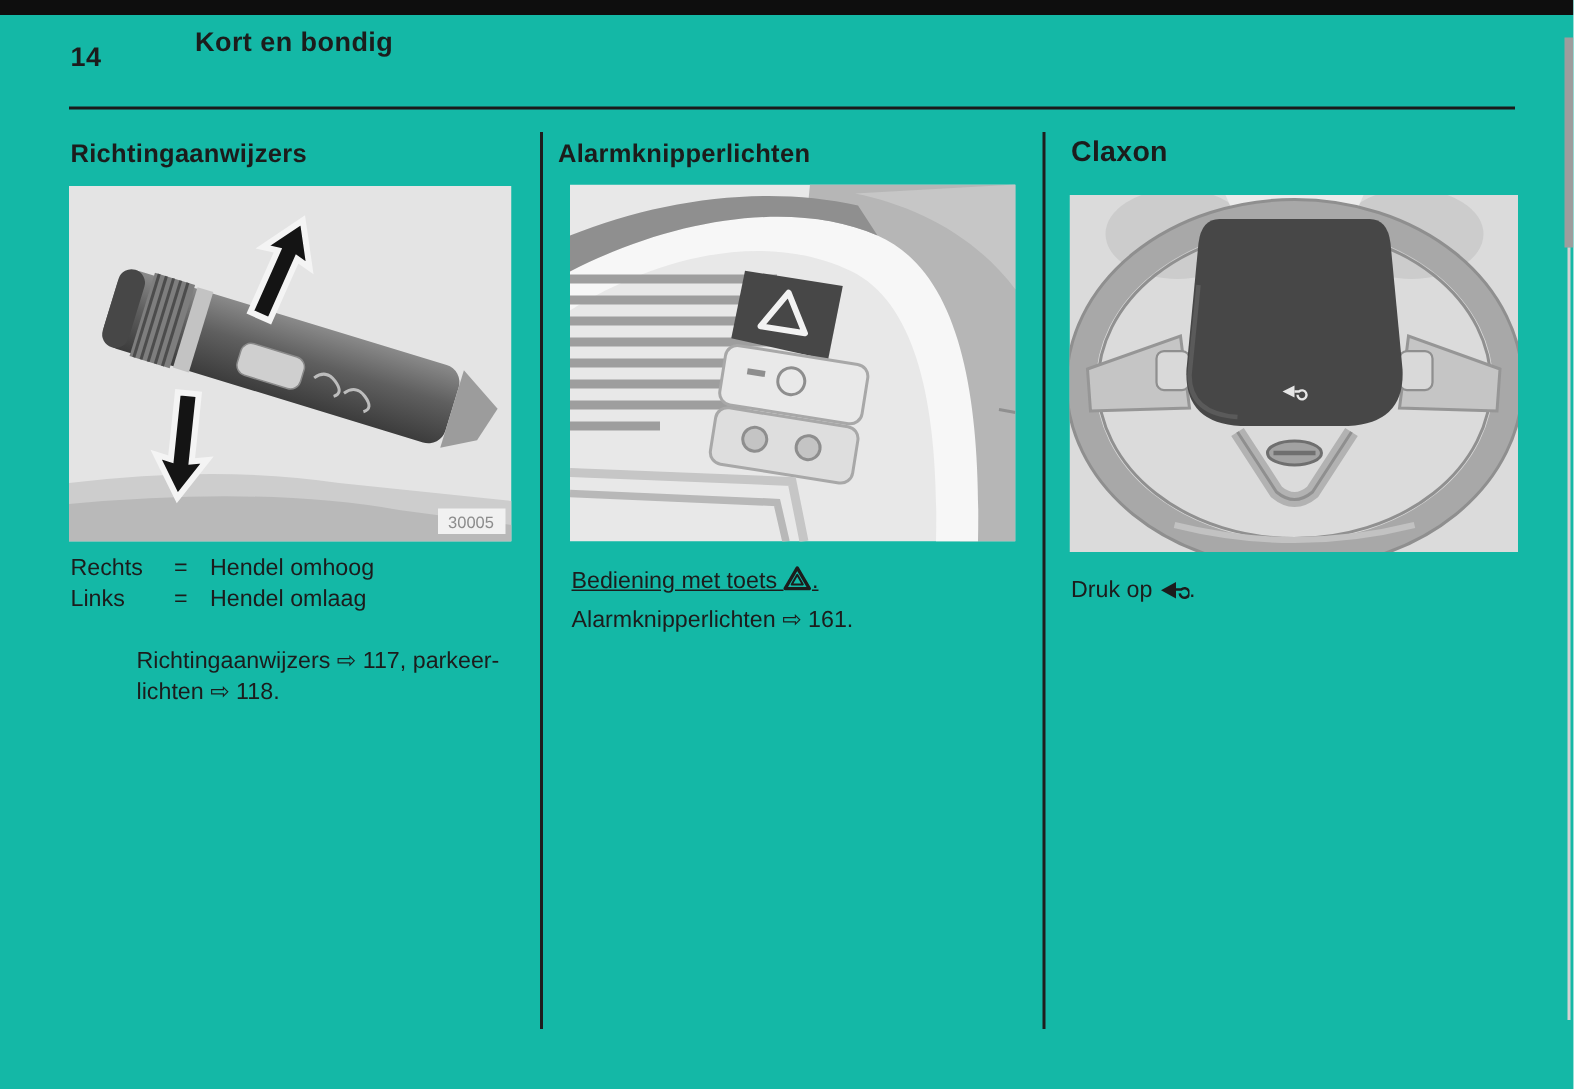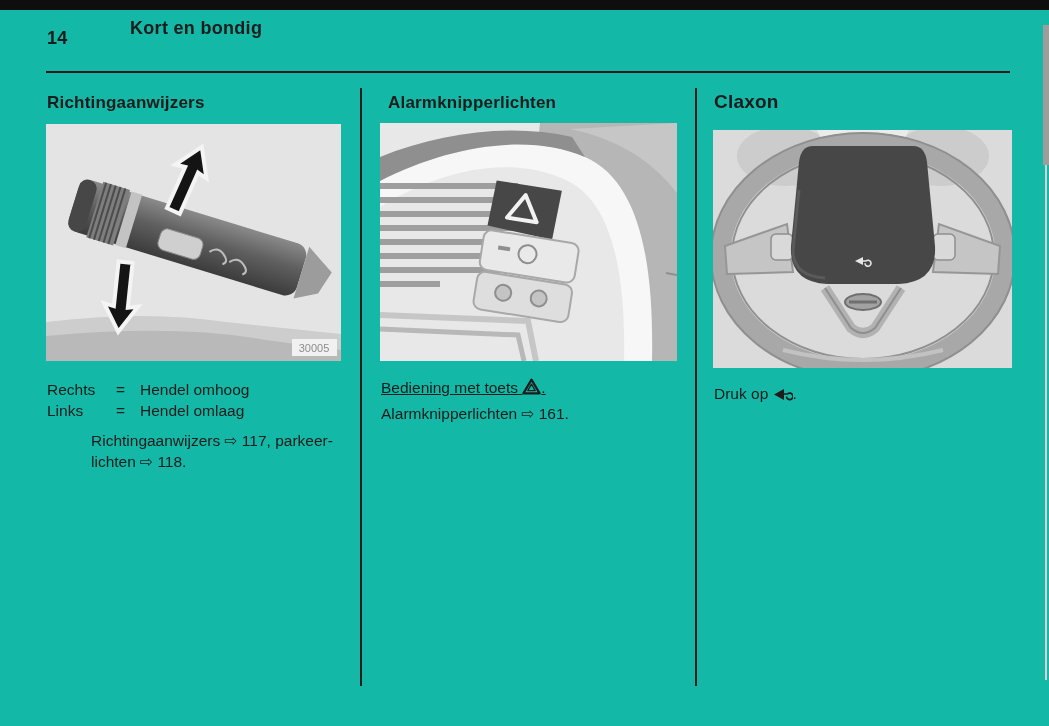--- a/index.html
+++ b/index.html
@@ -15,31 +15,31 @@
 
   .edge-tab  { position:absolute; left:1043px; top:25px; width:6px; height:140px; background:#9d9d9d; }
   .edge-line { position:absolute; left:1045px; top:165px; width:2px; height:515px; background:#d2d2d2; }
 
   .col-divider { position:absolute; top:88px; width:2px; height:598px; background:#1e1e1e; }
   .divider-1 { left:360px; }
   .divider-2 { left:695px; }
 
   .col-heading { position:absolute; font-weight:bold; font-size:17px; letter-spacing:.2px; }
   .heading-1 { left:47px;  top:93px; }
-  .heading-2 { left:388px; top:93px;text-align:center; }
+  .heading-2 { left:372px; top:93px;text-align:center; }
   .heading-3 { left:714px; top:91px; font-size:19px; }
 
   .photo { position:absolute; display:block; }
   .photo-1 { left:46px;  top:124px; width:295px; height:237px; }
   .photo-2 { left:380px; top:123px; width:297px; height:238px; }
   .photo-3 { left:713px; top:130px; width:299px; height:238px; }
 
   .body-text { font-size:15.5px; line-height:21px; color:#1c1c1c; }
 
-  .col1-rows { position:absolute; left:47px; top:379px; width:300px;
+  .col1-rows { position:absolute; left:47px; top:368px; width:300px;
                display:grid; grid-template-columns:69px 24px 1fr; row-gap:0; }
   .col1-rows span { font-size:15.5px; line-height:21px; }
 
   .col1-ref { position:absolute; left:47px; top:430px; width:300px;margin-left:44px; }
 
   .col2-line1 { position:absolute; left:381px; top:377px; width:300px; white-space:nowrap;text-decoration:underline; }
   .col2-line2 { position:absolute; left:381px; top:403px; width:300px; }
 
   .col3-line1 { position:absolute; left:714px; top:383px; width:300px; white-space:nowrap; }
 

